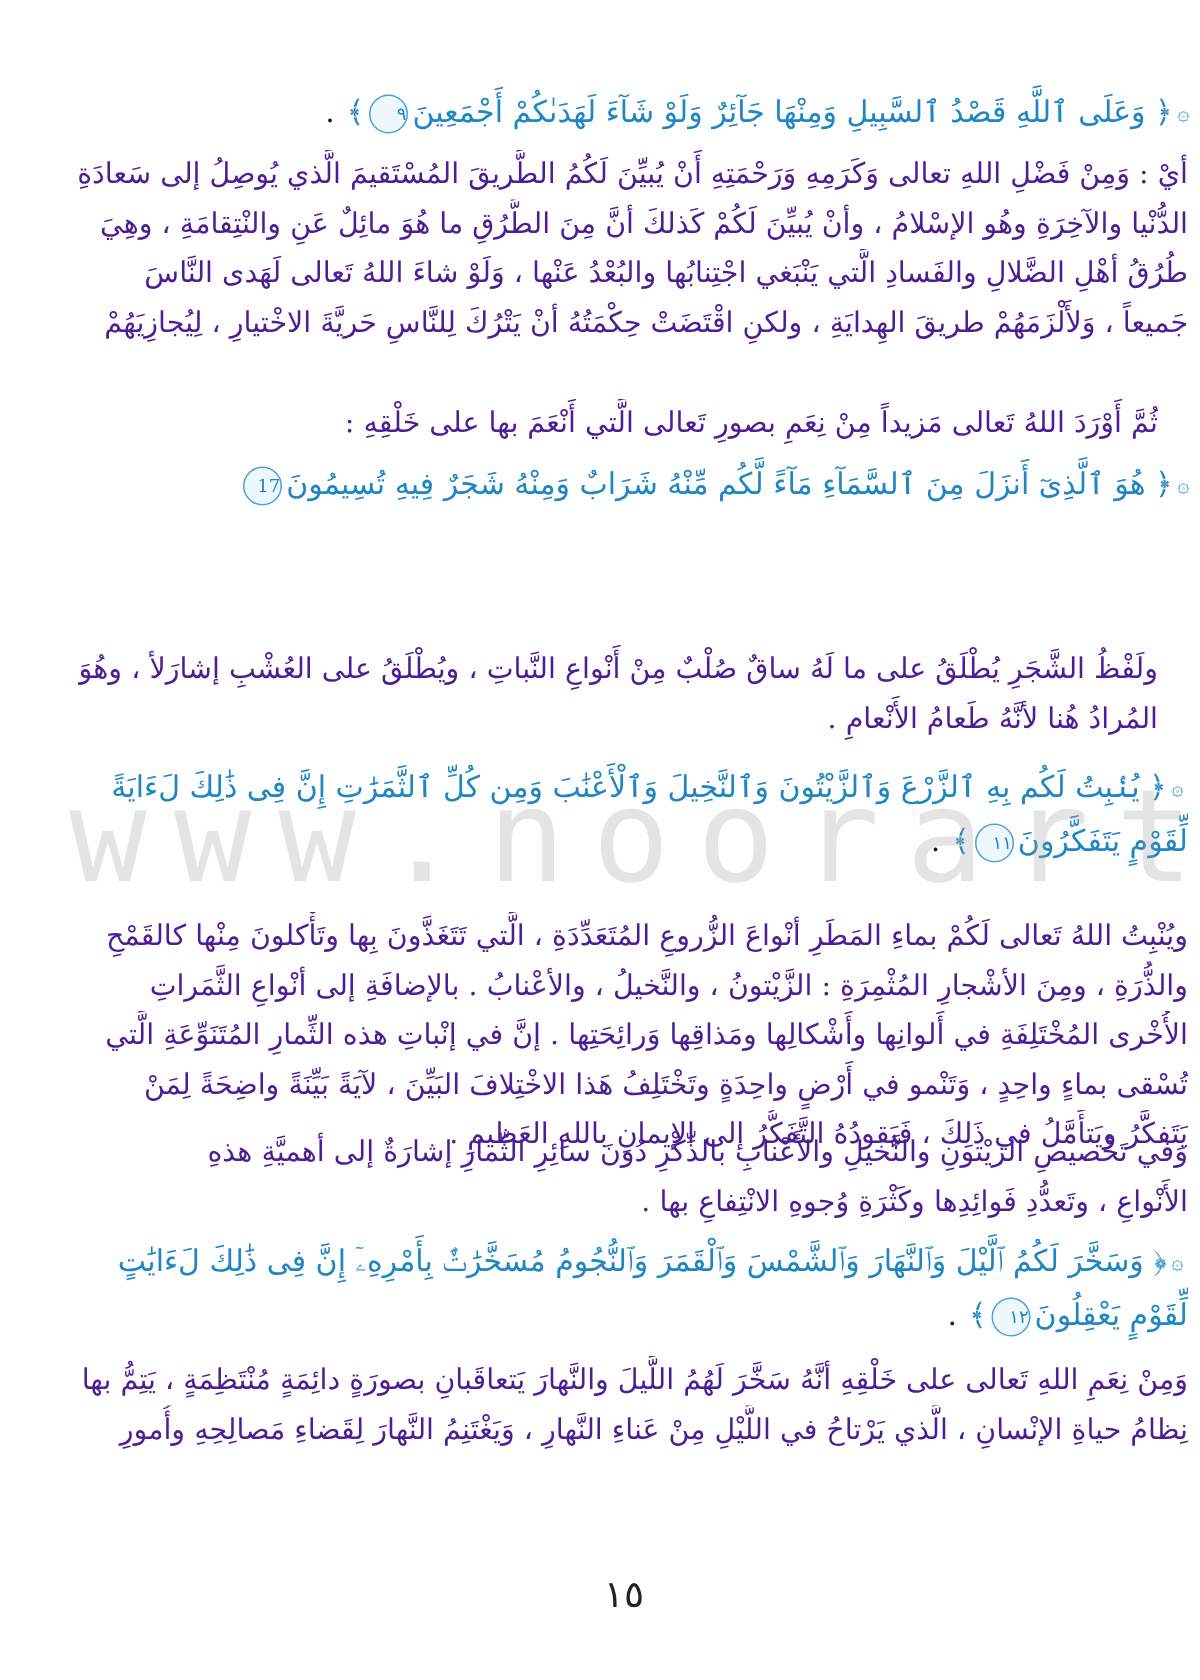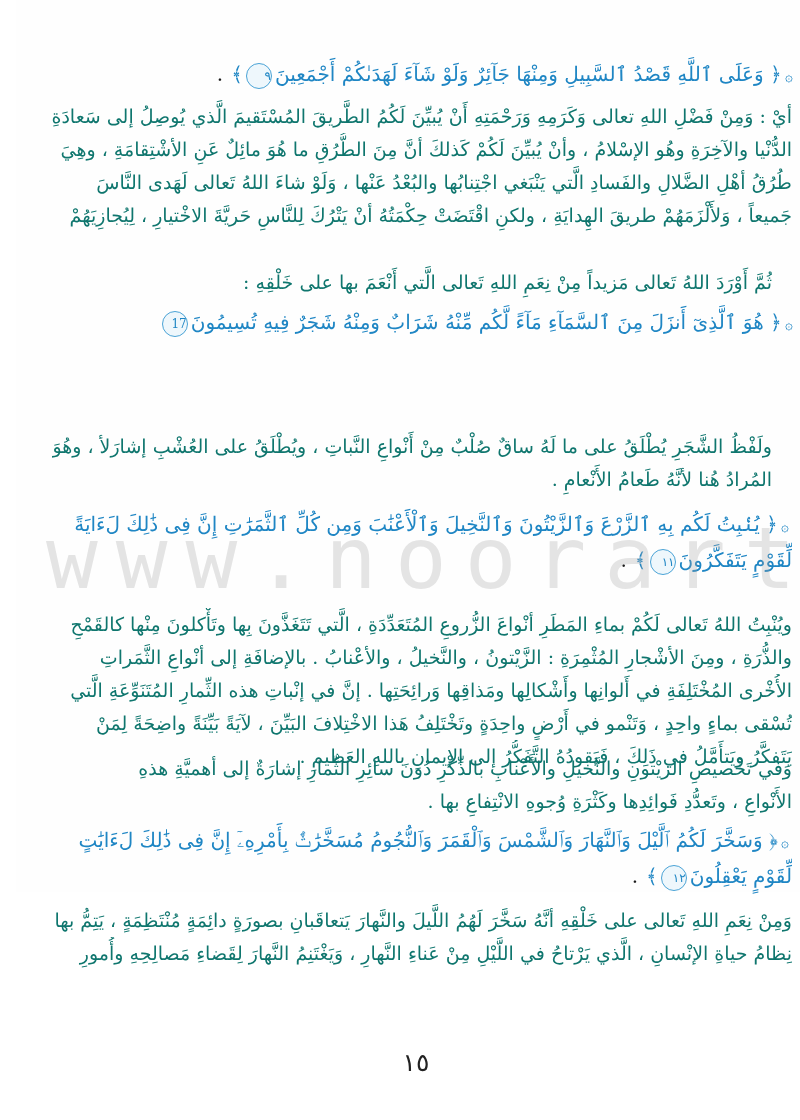--- a/index.html
+++ b/index.html
@@ -19,21 +19,21 @@
       left: 16px; top: 0;
       width: 800px;
       height: 892px;
       background: #fefefe;
     }
     .block {
       position: absolute;
       direction: rtl;
       text-align: justify;
       text-align-last: right;
-      color: #0f766e;
+      color: #4c1d95;
       font-size: 19px;
       line-height: 33px;
       white-space: normal;
     }
     .line {
       display: block;
       height: 33px;
       overflow: hidden;
       white-space: nowrap;
     }
@@ -95,27 +95,27 @@
 <div class="page">
 
   <div class="block verse" style="left:180px; top:56px; width:600px;">
     <span class="line">
       <span class="orn">۞</span><span>﴿ وَعَلَى ٱللَّهِ قَصْدُ ٱلسَّبِيلِ وَمِنْهَا جَآئِرٌ وَلَوْ شَآءَ لَهَدَىٰكُمْ أَجْمَعِينَ</span><span class="ayah-num">٩</span><span>﴾</span><span class="dot">.</span>
     </span>
   </div>
 
   <div class="block" style="left:36px; top:100px; width:740px;">
     <span class="line">أيْ : وَمِنْ فَضْلِ اللهِ تعالى وَكَرَمِهِ وَرَحْمَتِهِ أَنْ يُبيِّنَ لَكُمُ الطَّريقَ المُسْتَقيمَ الَّذي يُوصِلُ إلى سَعادَةِ</span>
-    <span class="line">الدُّنْيا والآخِرَةِ وهُو الإسْلامُ ، وأنْ يُبيِّنَ لَكُمْ كَذلكَ أنَّ مِنَ الطُّرُقِ ما هُوَ مائِلٌ عَنِ الأشْتِقامَةِ ، وهِيَ</span>
+    <span class="line">الدُّنْيا والآخِرَةِ وهُو الإسْلامُ ، وأنْ يُبيِّنَ لَكُمْ كَذلكَ أنَّ مِنَ الطُّرُقِ ما هُوَ مائِلٌ عَنِ والنْتِقامَةِ ، وهِيَ</span>
     <span class="line">طُرُقُ أهْلِ الضَّلالِ والفَسادِ الَّتي يَنْبَغي اجْتِنابُها والبُعْدُ عَنْها ، وَلَوْ شاءَ اللهُ تَعالى لَهَدى النَّاسَ</span>
     <span class="line">جَميعاً ، وَلأَلْزَمَهُمْ طريقَ الهِدايَةِ ، ولكنِ اقْتَضَتْ حِكْمَتُهُ أنْ يَتْرُكَ لِلنَّاسِ حَريَّةَ الاخْتيارِ ، لِيُجازِيَهُمْ</span>
   </div>
 
   <div class="block" style="left:36px; top:266px; width:720px;">
-    <span class="line">ثُمَّ أَوْرَدَ اللهُ تَعالى مَزيداً مِنْ نِعَمِ اللهِ تَعالى الَّتي أَنْعَمَ بها على خَلْقِهِ :</span>
+    <span class="line">ثُمَّ أَوْرَدَ اللهُ تَعالى مَزيداً مِنْ نِعَمِ بصورِ تَعالى الَّتي أَنْعَمَ بها على خَلْقِهِ :</span>
   </div>
 
   <div class="block verse" style="left:140px; top:304px; width:640px;">
     <span class="line">
       <span class="orn">۞</span><span>﴿ هُوَ ٱلَّذِىٓ أَنزَلَ مِنَ ٱلسَّمَآءِ مَآءً لَّكُم مِّنْهُ شَرَابٌ وَمِنْهُ شَجَرٌ فِيهِ تُسِيمُونَ</span><span class="ayah-num">17</span><span>﴾</span>
     </span>
   </div>
 
 
   <div class="block" style="left:36px; top:430px; width:720px;">

